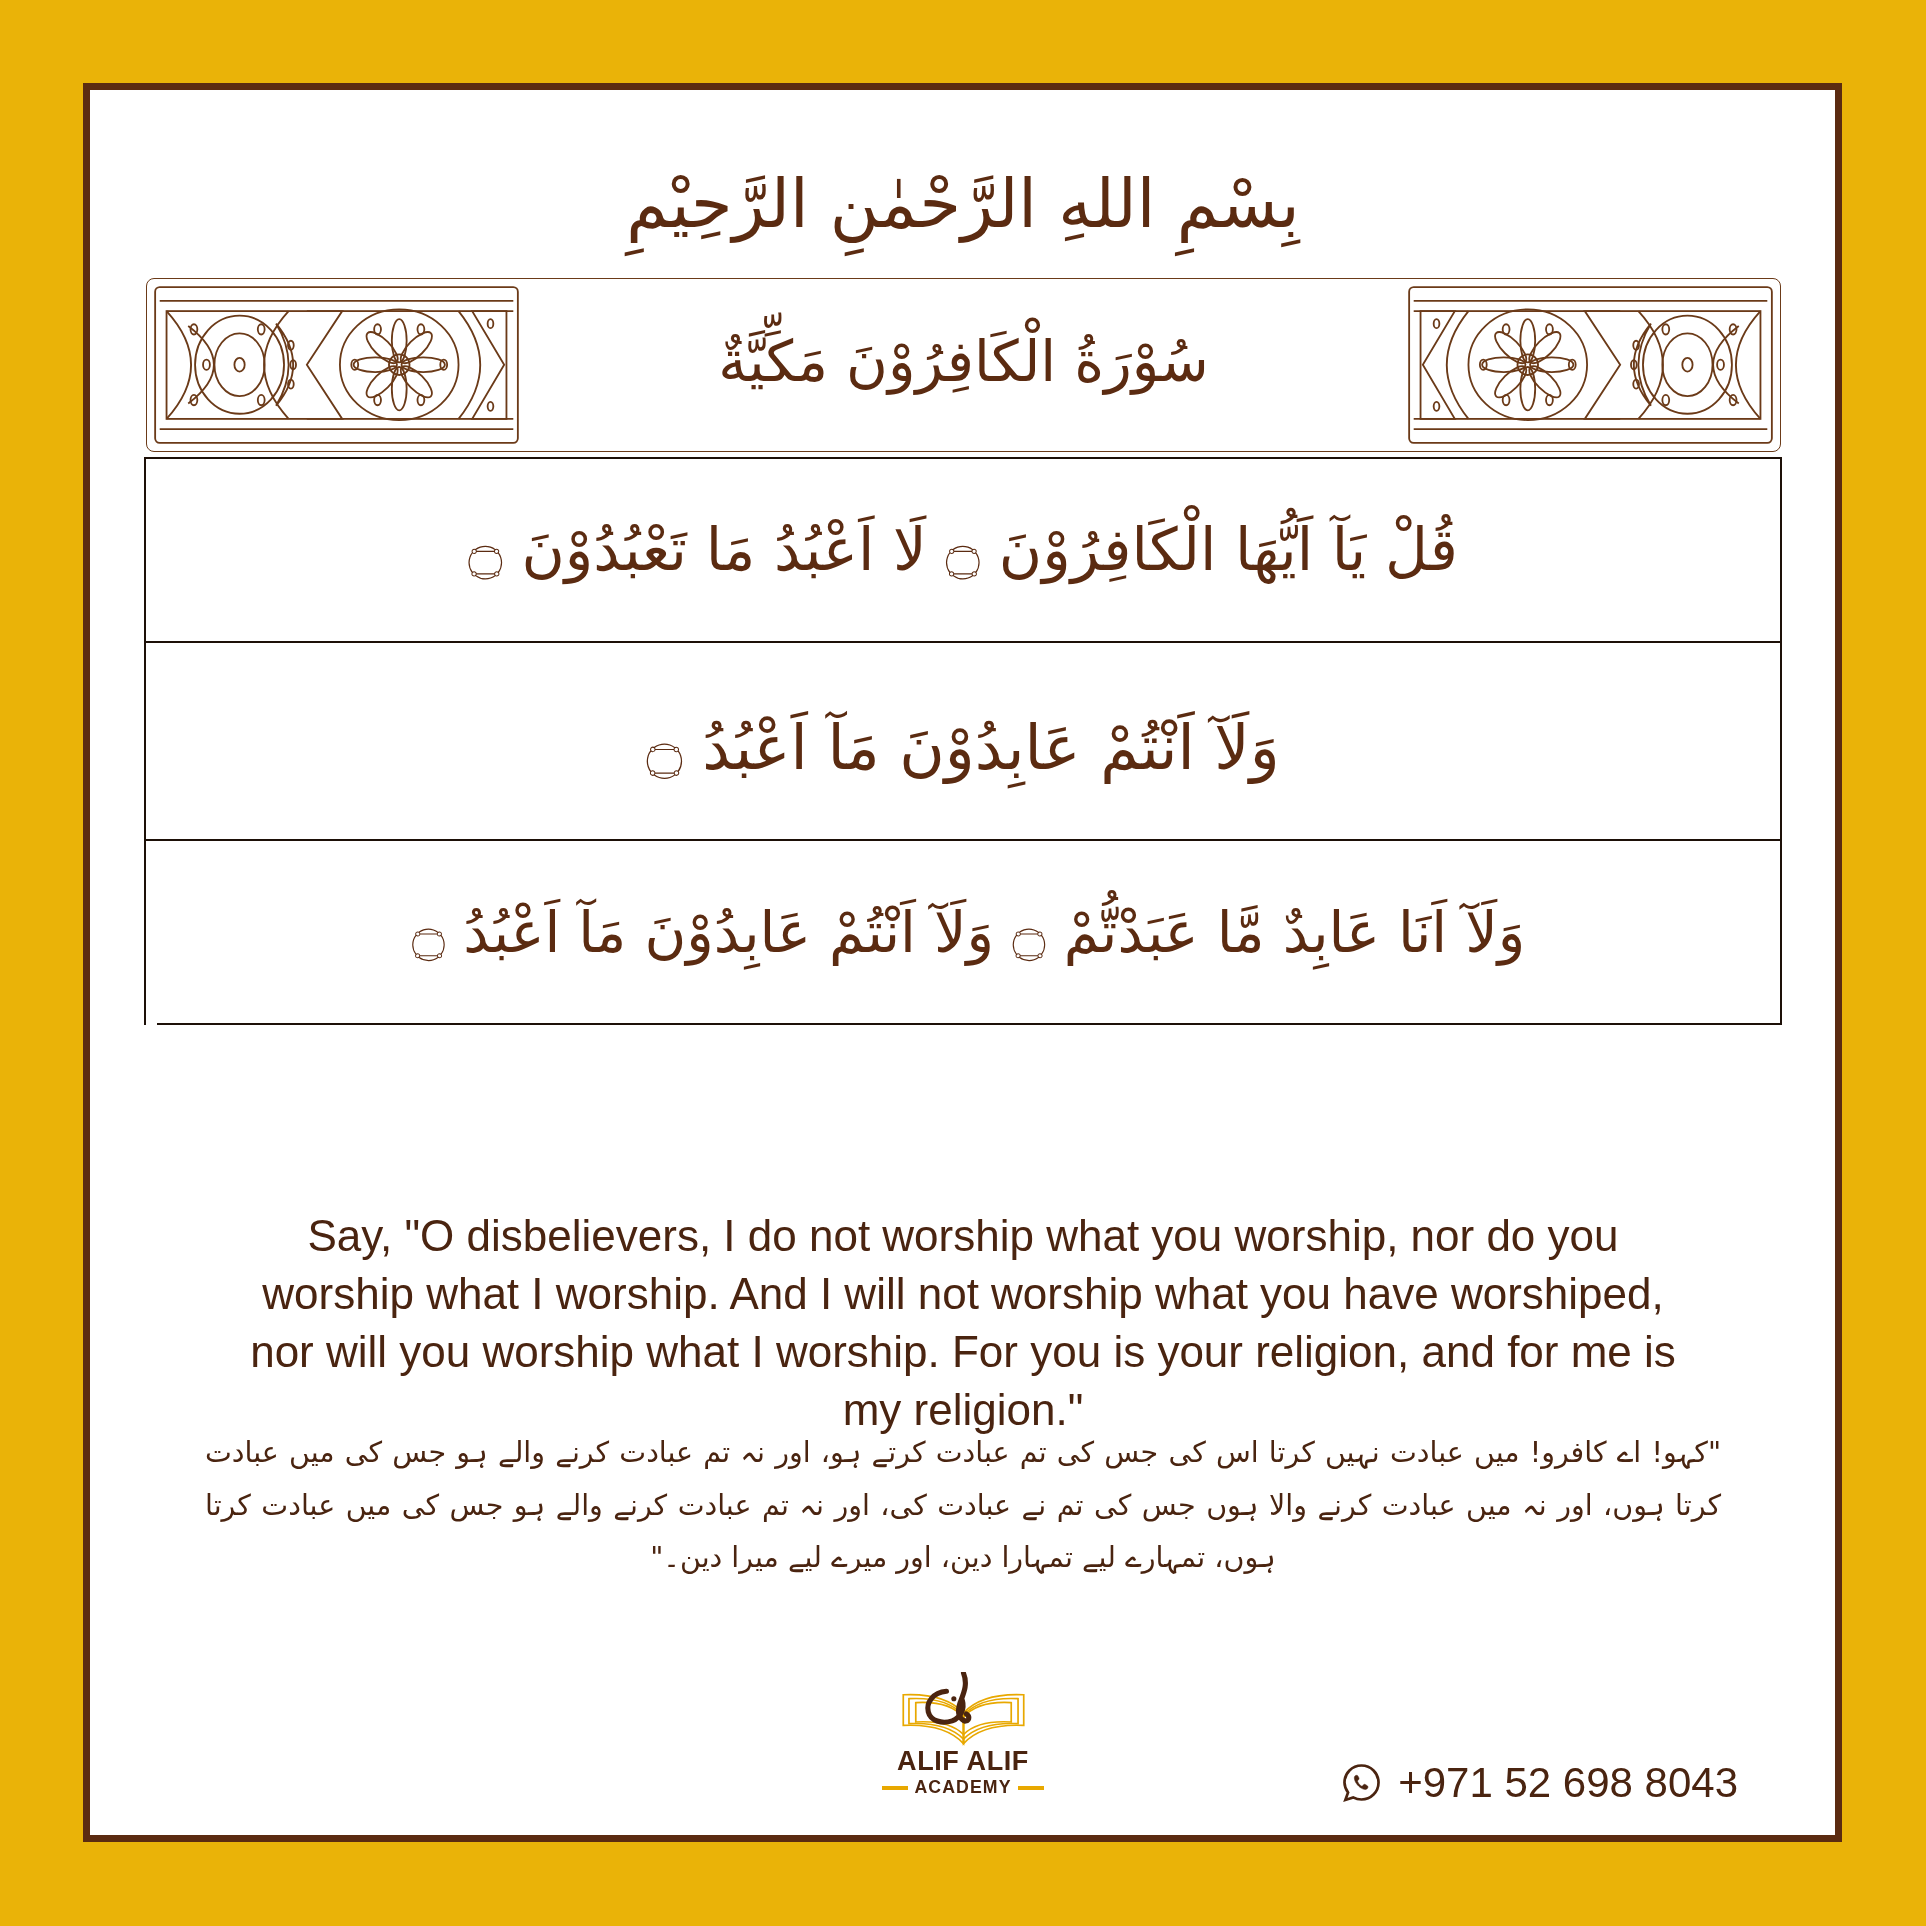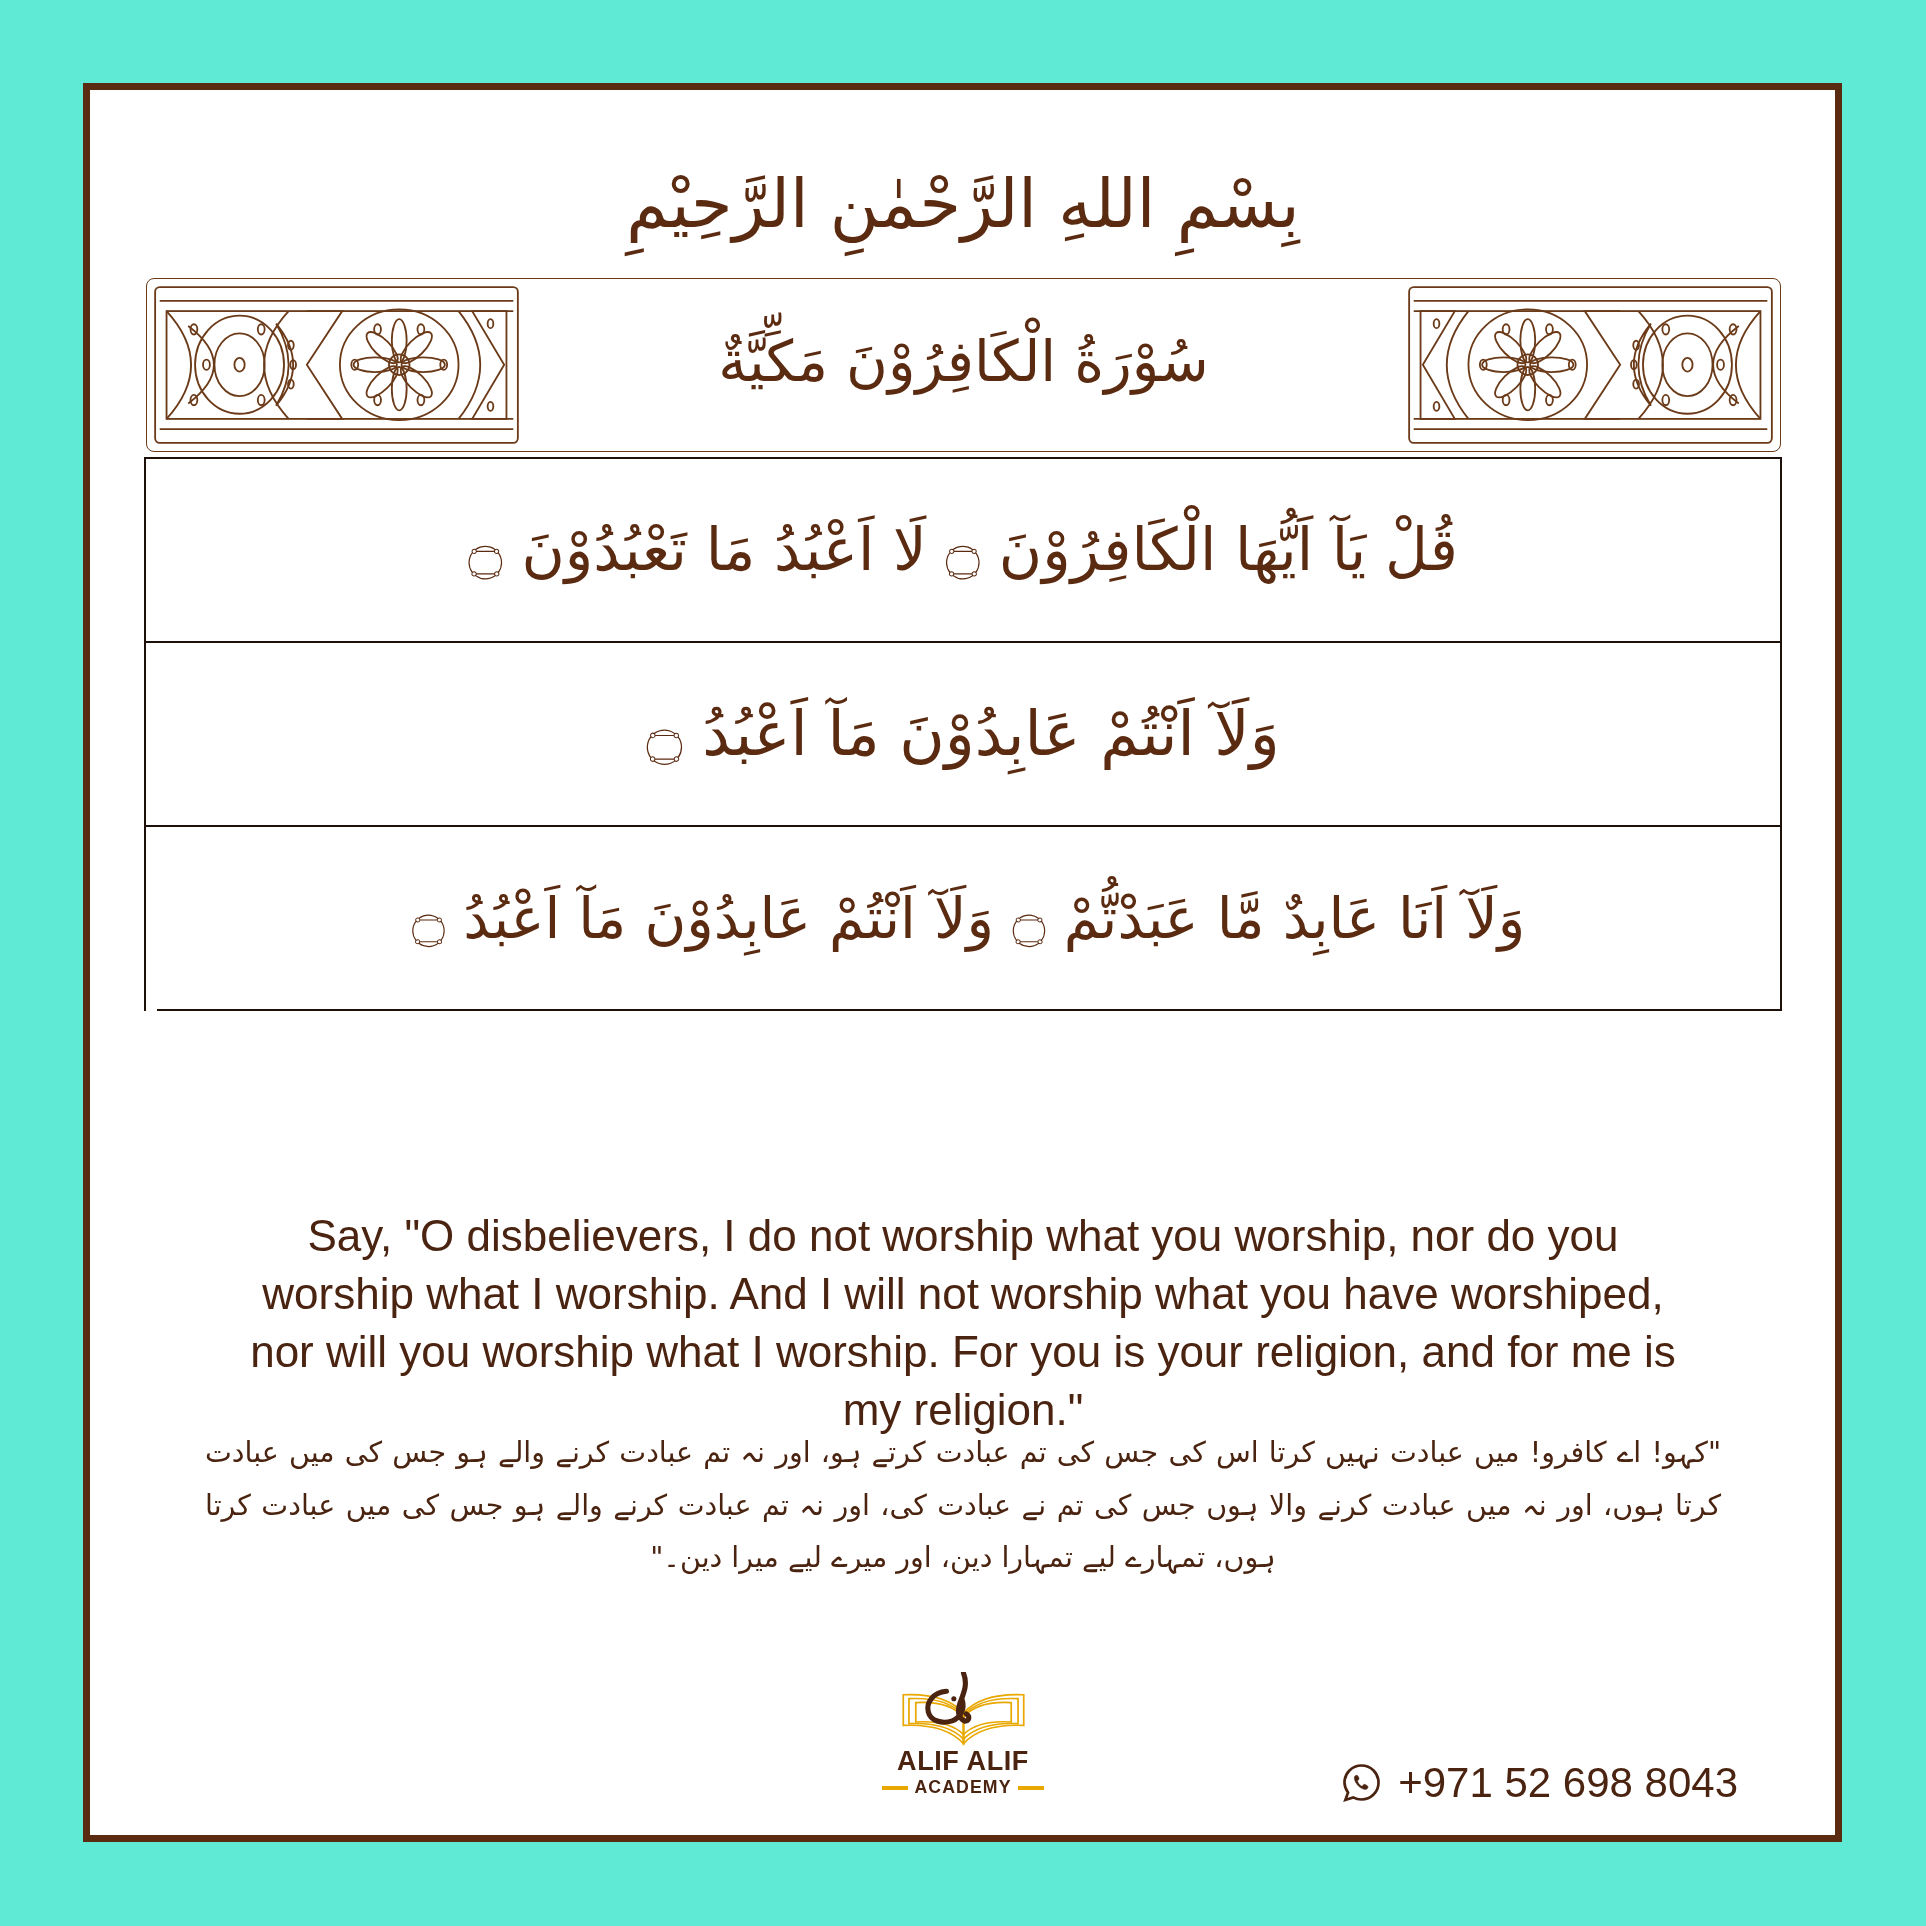--- a/index.html
+++ b/index.html
@@ -6,21 +6,21 @@
   body{
     width:1926px;height:1926px;
     background:#ffffff;
     font-family:"Liberation Sans", sans-serif;
     -webkit-font-smoothing:antialiased;
   }
   .page{
     position:relative;
     width:1926px;height:1926px;
     box-sizing:border-box;
-    background:#5eead4;
+    background:#eab308;
   }
   
   .outer-frame{
     position:absolute;
     left:83px;top:83px;
     width:1759px;height:1759px;
     box-sizing:border-box;
     border:7.4px solid #5b2b11;
     background:#ffffff;
   }
@@ -90,21 +90,21 @@
     padding:0 39px;
   }
   .verse-row .ar{
     font-size:62px;
     line-height:1.35;
     display:block;
     width:100%;
     white-space:nowrap;
   }
   .verse-row.r1{height:184px;}
-  .verse-row.r2{height:184px;}
+  .verse-row.r2{height:184px;margin-top:14px;}
   .verse-row.r3{height:184px;margin-left:11px;}
   .verse-row.r4{height:184px;}
   .verse-row.r3 .ar{font-size:57px;}
   .verse-row.r1 .ar{font-size:59px;}
   
   .english{
     position:absolute;
     left:240px;right:240px;top:1207px;
     text-align:center;
     color:#4a2410;

